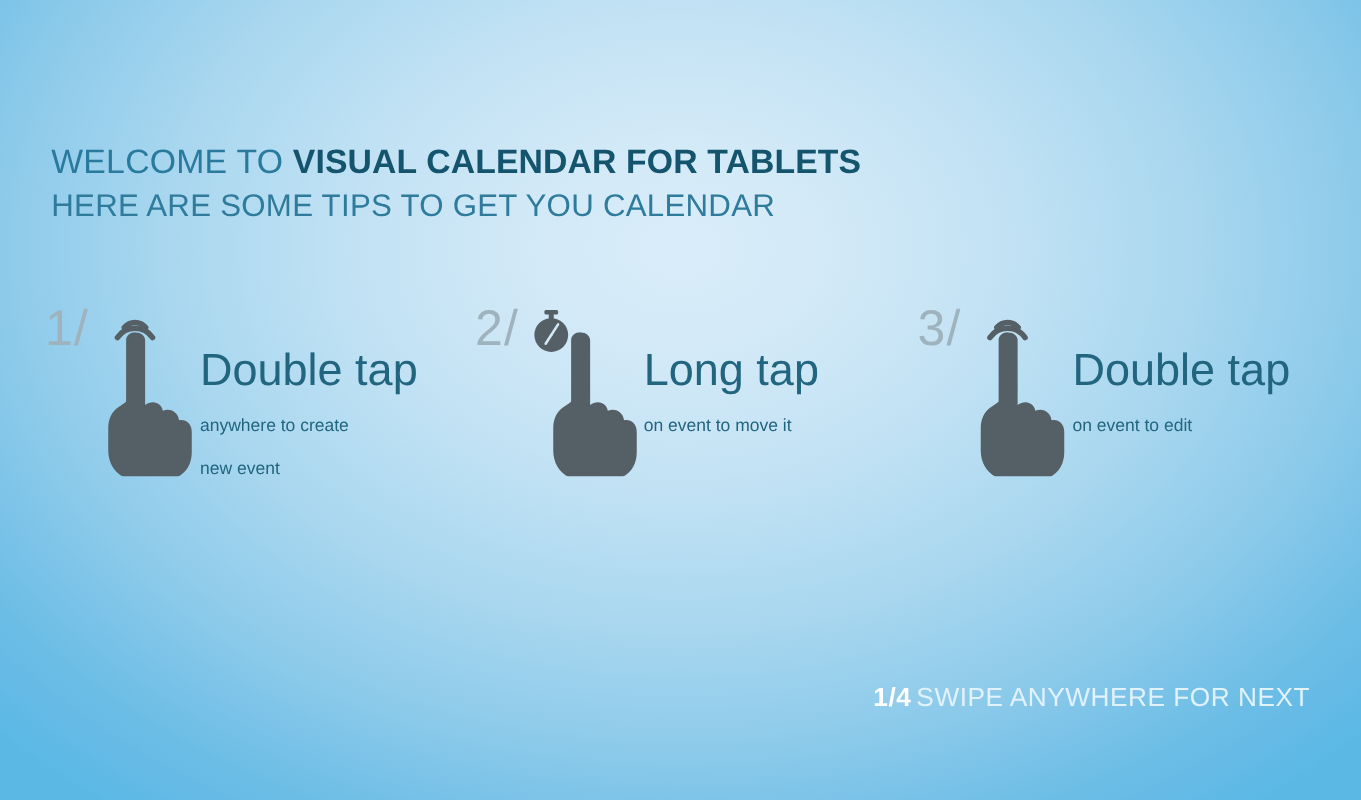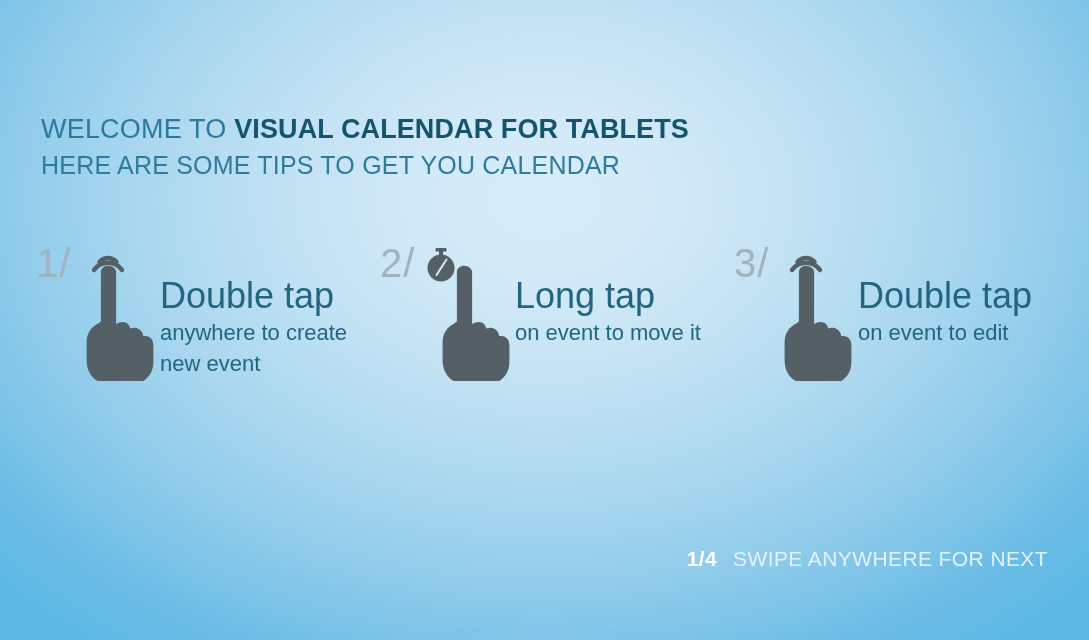--- a/index.html
+++ b/index.html
@@ -108,42 +108,42 @@
   .tip-3 .tip-text { left: 124px; }
 
   .tip-title {
     font-size: 36px;
     color: #21657f;
     line-height: 1.16;
     white-space: nowrap;
     font-weight: 400;
   }
   .tip-body {
-    font-size: 22px;
+    font-size: 14px;
     color: #21657f;
     line-height: 1.42;
     white-space: nowrap;
     font-weight: 400;
-    margin-top: 0;
+    margin-top: 14px;
   }
 
   
   .footer {
     position: absolute;
     right: 41px;
     bottom: 69px;
     font-size: 21px;
     letter-spacing: 0.4px;
     color: #eaf6fd;
     white-space: nowrap;
   }
   .footer .counter {
     font-weight: bold;
     color: #ffffff;
-    margin-right: 16px;
+    margin-right: 4px;
   }
   .footer .hint {
     font-weight: 400;
     color: #e2f2fc;
     text-align: center;
   }
 </style>
 </head>
 <body>
 

